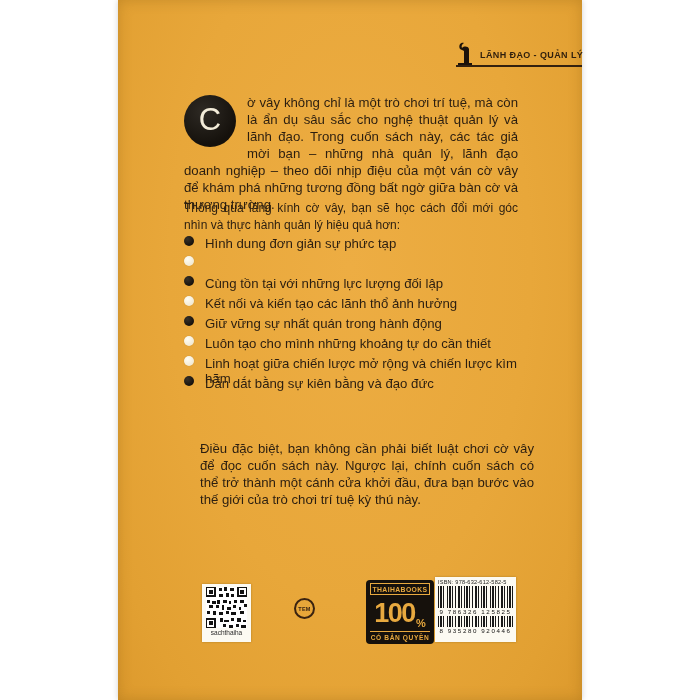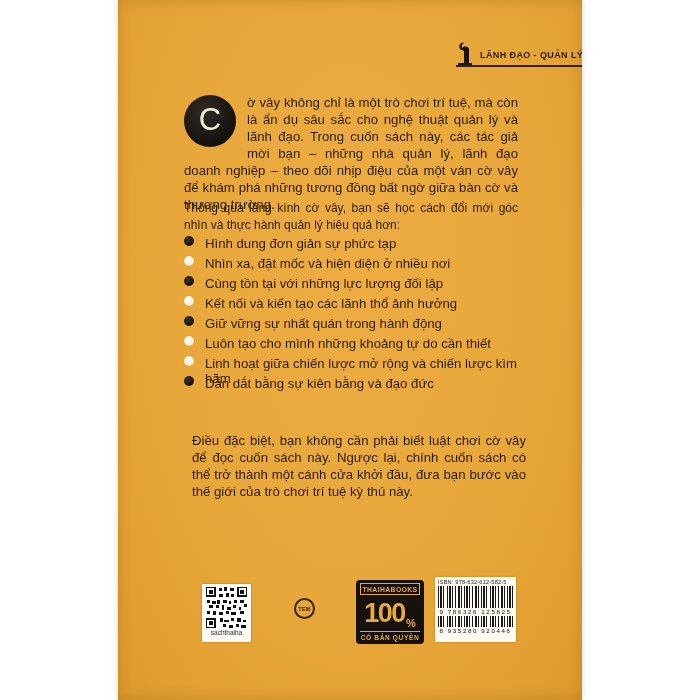--- a/index.html
+++ b/index.html
@@ -41,21 +41,21 @@
     box-shadow:0 0 2px rgba(100,70,10,.4);
   }
   .qr-box svg{width:41px;height:41px;}
   .qr-caption{font-size:6.5px;color:#2a2a2a;margin-top:1px;}
   .tem-stamp{
     position:absolute;left:176px;top:598px;width:17px;height:17px;border:2px solid #3a2310;
     border-radius:50%;display:flex;align-items:center;justify-content:center;
     font-size:5.5px;font-weight:bold;color:#3a2310;letter-spacing:.3px;
   }
   .thb-stamp{
-    position:absolute;left:238px;top:580px;width:68px;height:64px;background:#16110c;
+    position:absolute;left:248px;top:580px;width:68px;height:64px;background:#16110c;
     border-radius:4px;box-sizing:border-box;padding:3px 4px;color:#e8a93f;
     display:flex;flex-direction:column;
   }
   .thb-brand{
     border:1px solid #e8a93f;font-size:6.8px;font-weight:bold;text-align:center;
     letter-spacing:.4px;padding:1.5px 0;white-space:nowrap;
   }
   .thb-percent{flex:1;display:flex;align-items:center;justify-content:center;font-weight:bold;}
   .thb-100{font-size:27px;letter-spacing:-1.5px;line-height:1;}
   .thb-pct{font-size:11px;align-self:flex-end;margin:0 0 2px 1px;}
@@ -97,21 +97,20 @@
 
   <p class="col lead" style="position:absolute;margin:0;">Thông qua lăng kính cờ vây, bạn sẽ học cách đổi mới góc nhìn và thực hành quản lý hiệu quả hơn:</p>
 
   <ul class="col golist" style="position:absolute;">
     <li data-stone="black">
         <span class="stone"></span>
         <span>Hình dung đơn giản sự phức tạp</span>
       </li>
     <li data-stone="white">
         <span class="stone"></span>
-        <span>Nhìn xa, đặt mốc và hiện diện ở nhiều nơi</span>
       </li>
     <li data-stone="black">
         <span class="stone"></span>
         <span>Cùng tồn tại với những lực lượng đối lập</span>
       </li>
     <li data-stone="white">
         <span class="stone"></span>
         <span>Kết nối và kiến tạo các lãnh thổ ảnh hưởng</span>
       </li>
     <li data-stone="black">
@@ -125,21 +124,21 @@
     <li data-stone="white">
         <span class="stone"></span>
         <span>Linh hoạt giữa chiến lược mở rộng và chiến lược kìm hãm</span>
       </li>
     <li data-stone="black">
         <span class="stone"></span>
         <span>Dẫn dắt bằng sự kiên bằng và đạo đức</span>
       </li>
   </ul>
 
-  <p class="col closing" style="position:absolute;margin:8px;">Điều đặc biệt, bạn không cần phải biết luật chơi cờ vây để đọc cuốn sách này. Ngược lại, chính cuốn sách có thể trở thành một cánh cửa khởi đầu, đưa bạn bước vào thế giới của trò chơi trí tuệ kỳ thú này.</p>
+  <p class="col closing" style="position:absolute;margin:16px;">Điều đặc biệt, bạn không cần phải biết luật chơi cờ vây để đọc cuốn sách này. Ngược lại, chính cuốn sách có thể trở thành một cánh cửa khởi đầu, đưa bạn bước vào thế giới của trò chơi trí tuệ kỳ thú này.</p>
 
   <div class="qr-box">
     <svg viewBox="0 0 29 29" shape-rendering="crispEdges">
       <rect width="29" height="29" fill="#ffffff"></rect>
       <g fill="#111111">
         <rect x="0" y="0" width="7" height="7"></rect>
           <rect x="22" y="0" width="7" height="7"></rect>
           <rect x="0" y="22" width="7" height="7"></rect>
         <rect x="9" y="1" width="2" height="2"></rect>
           <rect x="13" y="0" width="2" height="3"></rect>

